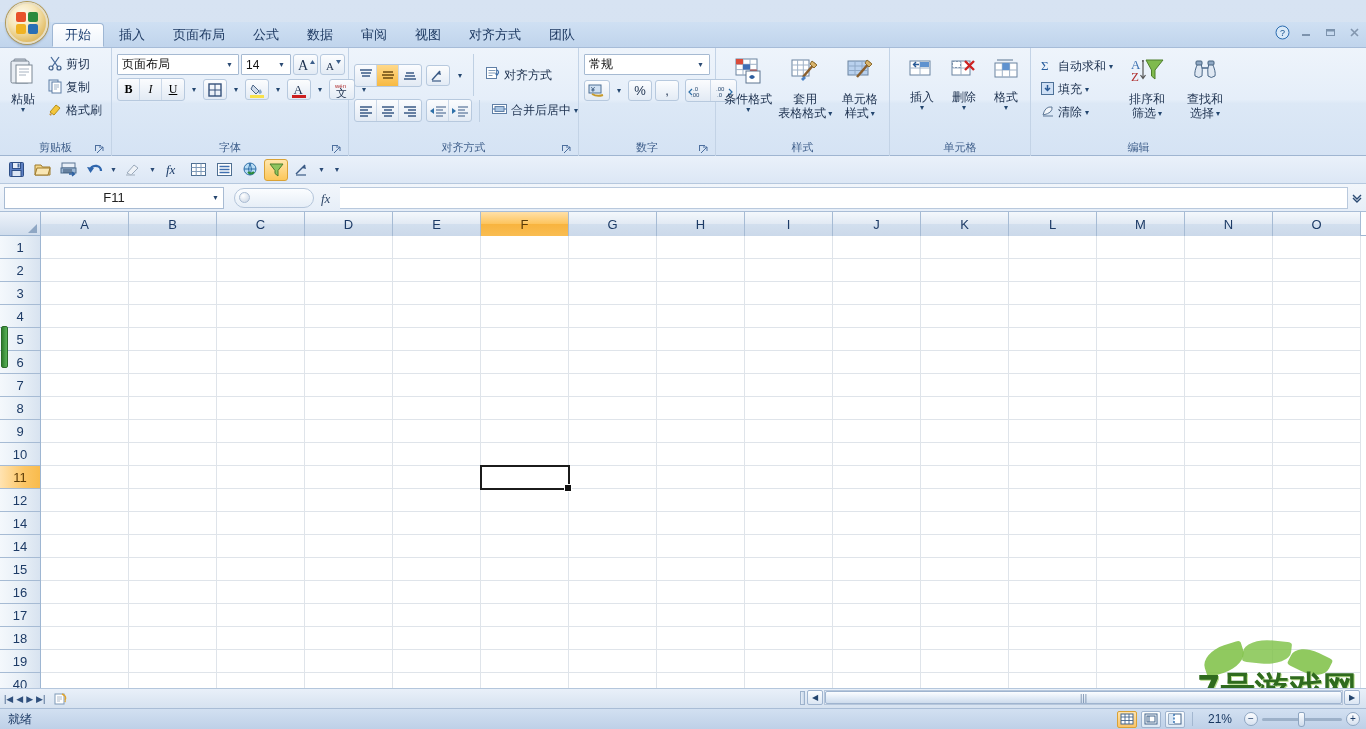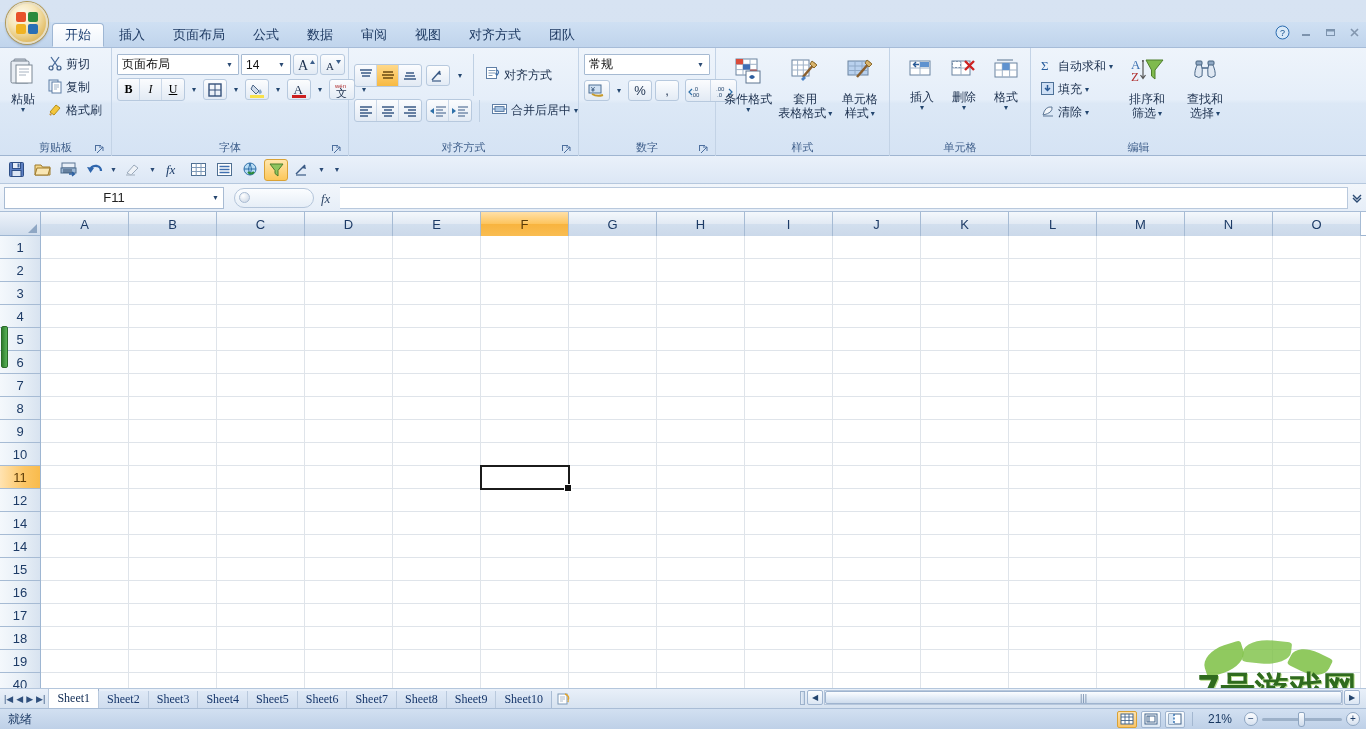--- a/index.html
+++ b/index.html
@@ -1351,32 +1351,20 @@
     <div class="pin">7HAOYOUXIWANG</div>
   </div>
 
   <div class="tabbar">
     <div class="navbtns">
       <span>|◀</span>
       <span>◀</span>
       <span>▶</span>
       <span>▶|</span>
     </div>
-    <div class="sheettabs" id="sheettabs">
-        <div class="stab active">Sheet1</div>
-        <div class="stab">Sheet2</div>
-        <div class="stab">Sheet3</div>
-        <div class="stab">Sheet4</div>
-        <div class="stab">Sheet5</div>
-        <div class="stab">Sheet6</div>
-        <div class="stab">Sheet7</div>
-        <div class="stab">Sheet8</div>
-        <div class="stab">Sheet9</div>
-        <div class="stab">Sheet10</div>
-      </div>
     <div class="stab-add">
       <svg width="15" height="14" viewBox="0 0 15 14">
         <rect x="2" y="2" width="9" height="10" fill="#fff" stroke="#7f9ab8"></rect>
         <path d="M4 5h5M4 7h5M4 9h3" stroke="#aebccc"></path>
         <path d="M9 2 q5 2 3 6" stroke="#e0a52f" stroke-width="1.6" fill="none"></path>
         <path d="M11 9 l2 -1 l-0.5 2.5 z" fill="#e0a52f"></path>
       </svg>
     </div>
   </div>
 

